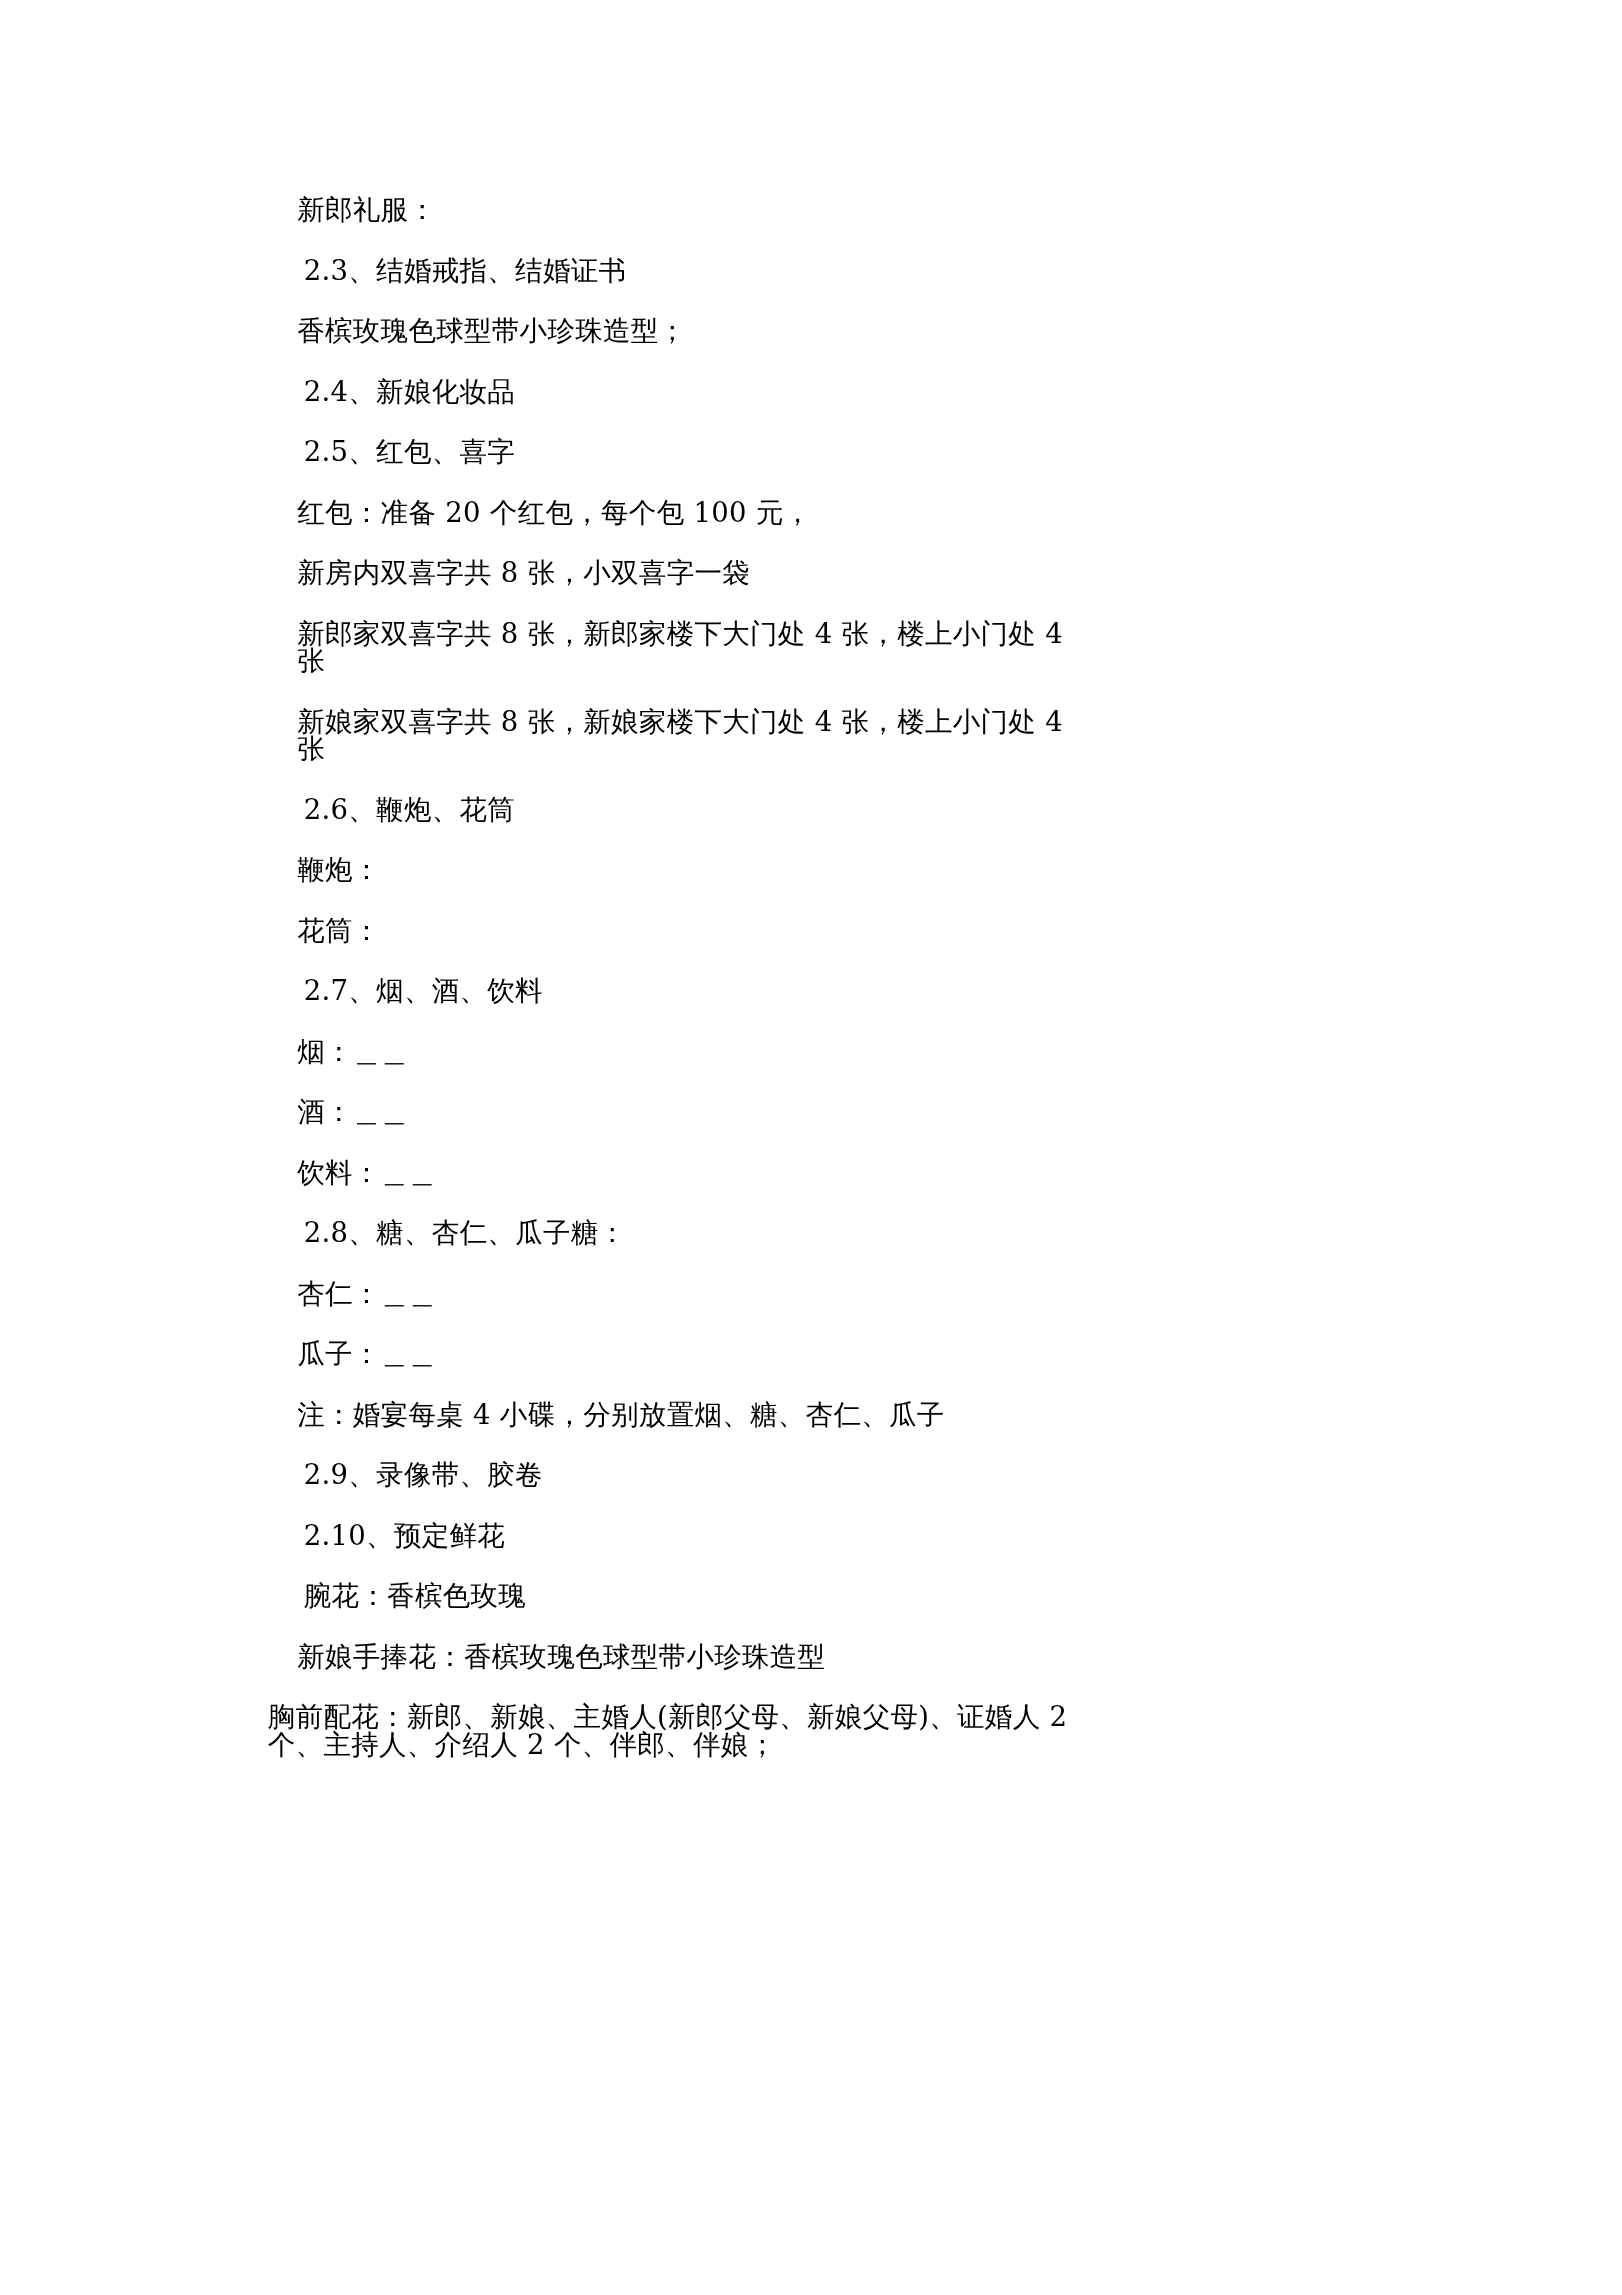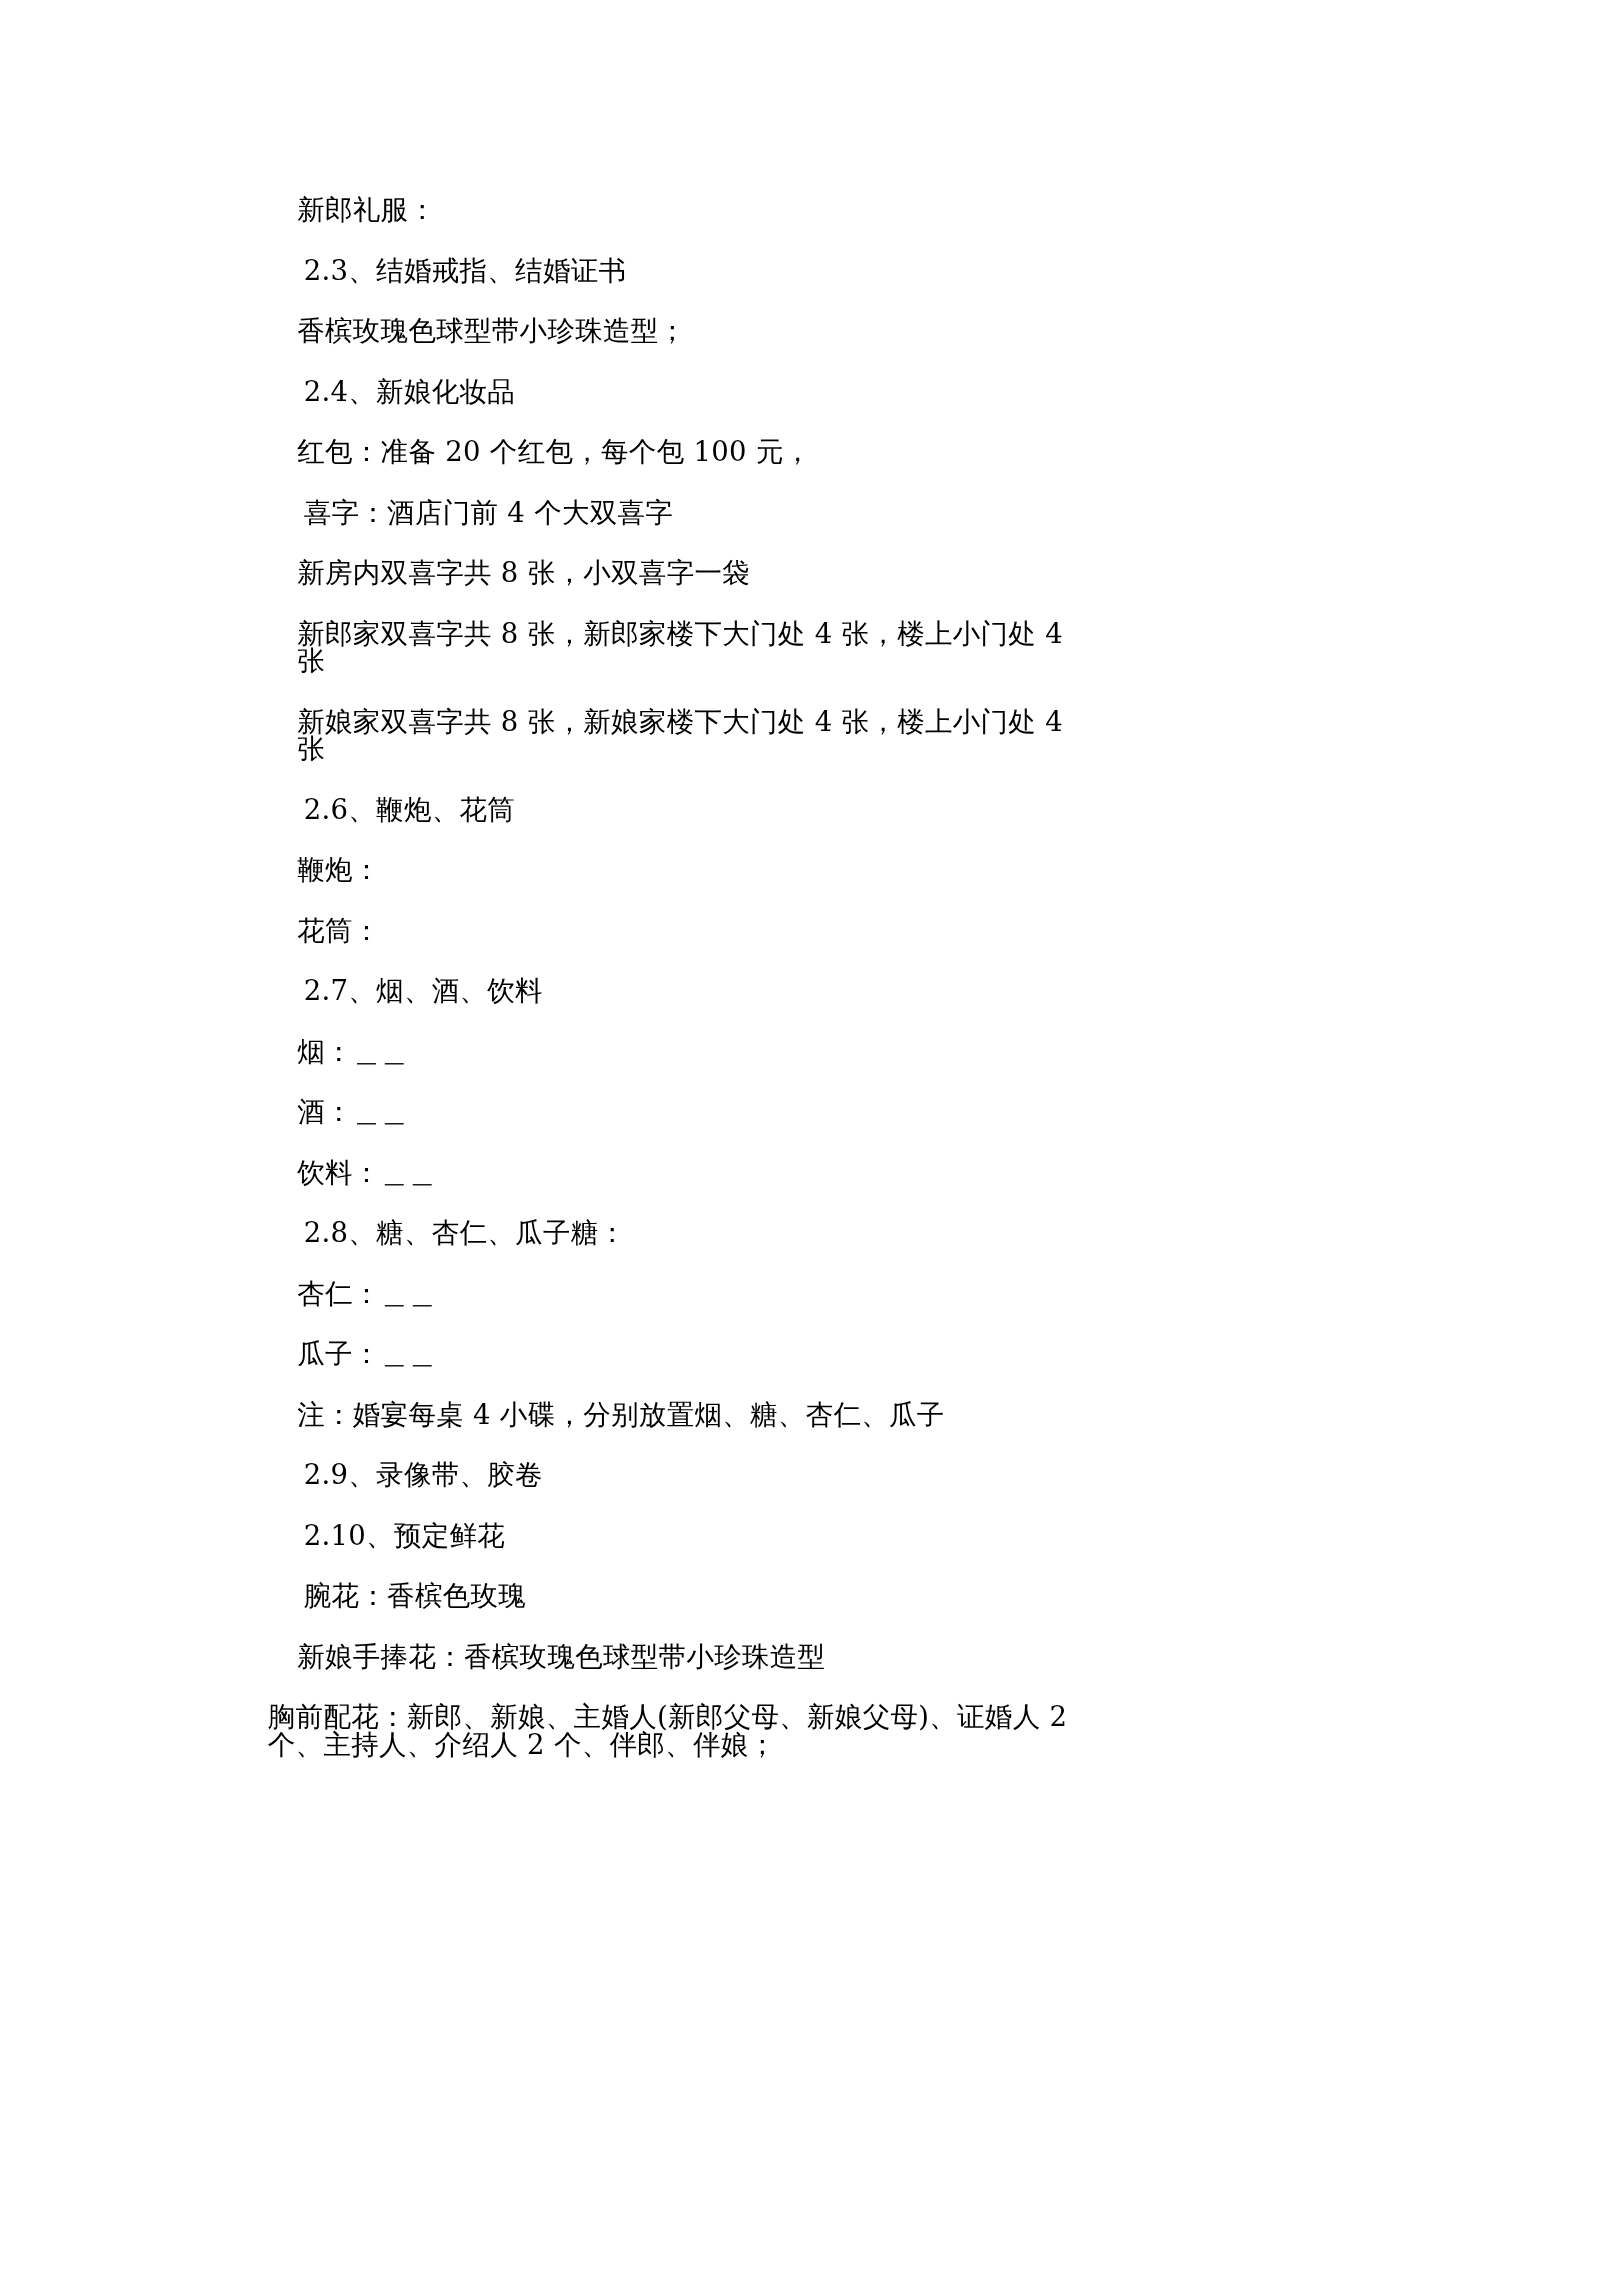--- a/index.html
+++ b/index.html
@@ -38,22 +38,22 @@
 </head>
 <body>
 
 <div class="page">
   <div class="doc-body">
 
     <p class="para i1">新郎礼服：</p>
     <p class="para i2">2.3、结婚戒指、结婚证书</p>
     <p class="para i1">香槟玫瑰色球型带小珍珠造型；</p>
     <p class="para i2">2.4、新娘化妆品</p>
+    <p class="para i2">2.5、红包、喜字</p>
     <p class="para i1">红包：准备 20 个红包，每个包 100 元，</p>
-    <p class="para i2">喜字：酒店门前 4 个大双喜字</p>
     <p class="para i1">新房内双喜字共 8 张，小双喜字一袋</p>
     <p class="para i1">新郎家双喜字共 8 张，新郎家楼下大门处 4 张，楼上小门处 4 张</p>
     <p class="para i1">新娘家双喜字共 8 张，新娘家楼下大门处 4 张，楼上小门处 4 张</p>
     <p class="para i2">2.6、鞭炮、花筒</p>
     <p class="para i1">鞭炮：</p>
     <p class="para i1">花筒：</p>
     <p class="para i2">2.7、烟、酒、饮料</p>
     <p class="para i1">烟：＿＿</p>
     <p class="para i1">酒：＿＿</p>
     <p class="para i1">饮料：＿＿</p>

